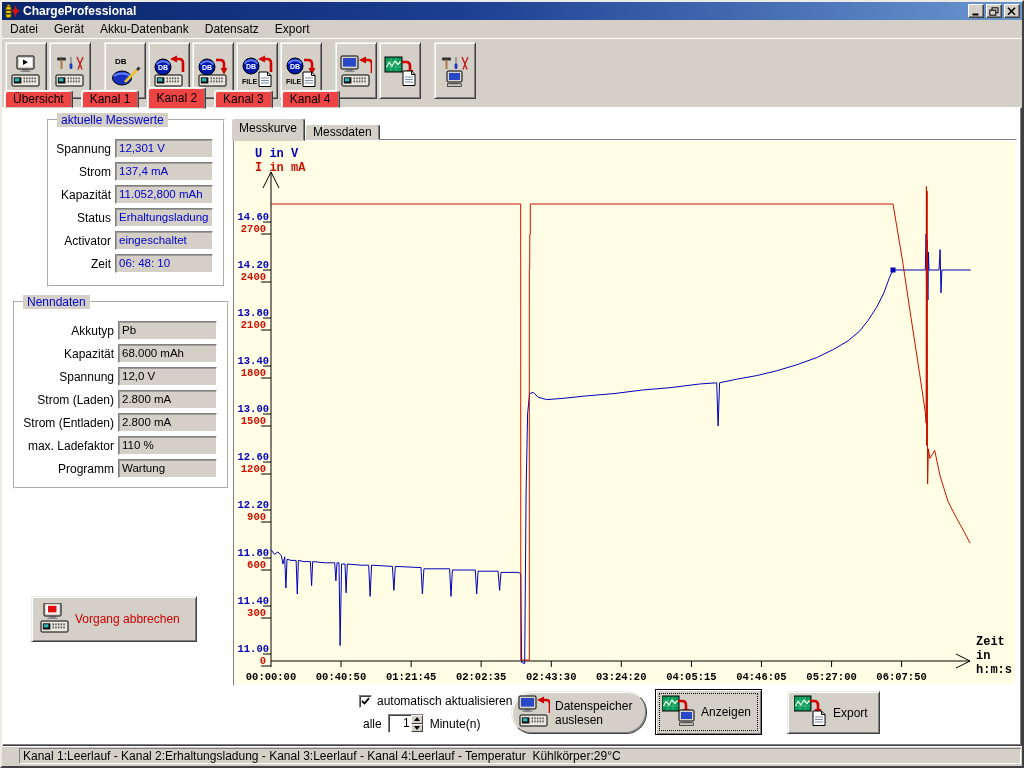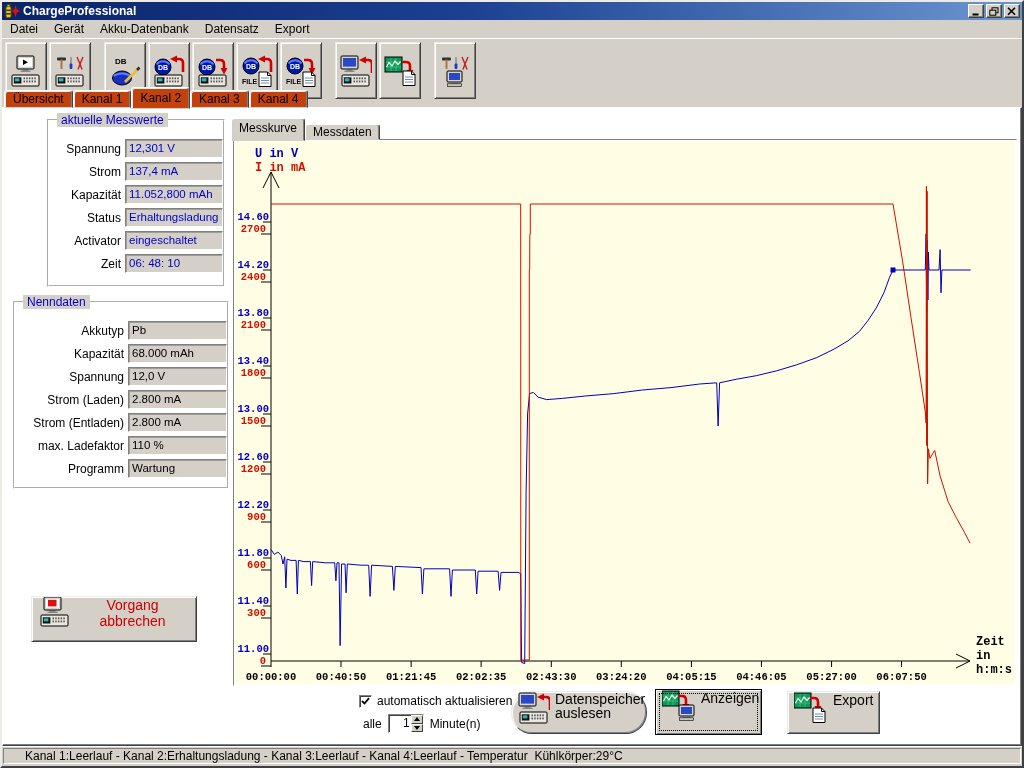--- a/index.html
+++ b/index.html
@@ -29,47 +29,47 @@
   #toolbar { position:absolute; left:0; top:36px; right:0; height:48px;
     border-top:1px solid #fff; display:flex; align-items:flex-start; padding:3px 0 0 3px; }
   .tbtn { width:42px; height:57px; padding:0; margin-right:2px;
     background:#d4d0c8; border:1px solid; border-color:#ecebe5 #404040 #404040 #ecebe5;
     box-shadow:inset 1px 1px 0 #fff, inset -1px -1px 0 #808080;
     display:flex; align-items:center; justify-content:center; }
   .tgap { width:11px; }
 
   
   #tabrow { position:absolute; left:2px; top:84px; height:22px; display:flex; align-items:flex-end; z-index:3; }
-  .tab { height:18px; line-height:17px; padding:0 8px; background:#c2410c;
+  .tab { height:18px; line-height:17px; padding:0 8px; background:#ef4444;
     border:1px solid; border-color:#fff #404040 #d4d0c8 #fff;
     box-shadow:inset -1px 0 0 #808080, inset 1px 1px 0 #ecebe5;
-    border-radius:3px 3px 0 0; margin-right:0; position:relative; cursor:default; }
+    border-radius:3px 3px 0 0; margin-right:8px; position:relative; cursor:default; }
   .tab.active { height:22px; line-height:20px; z-index:5; margin-bottom:-1px; }
 
   
   #tabpage { position:absolute; left:0; top:105px; width:1020px; height:639px; background:#ffffff; z-index:1;
     border:1px solid; border-color:#fff #404040 #404040 #fff; box-shadow:inset -1px -1px 0 #808080; }
 
   .groupbox { position:absolute; border:2px groove #ffffff; padding:16px 0 0 4px; }
   .gb-title { position:absolute; top:-8px; left:8px; background:#d4d0c8; padding:0 4px; color:#0000cc; }
-  .frow { display:flex; align-items:center; height:23px;justify-content:flex-end; }
+  .frow { display:flex; align-items:center; height:23px; }
   .flabel { text-align:right; margin-right:4px; white-space:nowrap; }
   .ffield { height:19px; line-height:17px; padding:0 3px; background:#d4d0c8; font-size:11.5px;
     border:1px solid; border-color:#808080 #fff #fff #808080; box-shadow:inset 1px 1px 0 rgba(64,64,64,.35);
     white-space:nowrap; overflow:hidden; }
   #gb-messwerte { left:44px; top:11px; width:178px; height:168px; }
   #gb-messwerte .flabel { width:58px; }
   #gb-messwerte .ffield { width:98px; color:#0000c8; }
   #gb-nenndaten { left:10px; top:193px; width:216px; height:188px; }
   #gb-nenndaten .flabel { width:95px; }
   #gb-nenndaten .ffield { width:99px; color:#000; }
 
   .btn95 { background:#d4d0c8; border:1px solid; border-color:#ecebe5 #404040 #404040 #ecebe5;
     box-shadow:inset 1px 1px 0 #fff, inset -1px -1px 0 #808080;
-    display:flex; font-family:"Liberation Sans",sans-serif; font-size:14px; padding:0 6px; gap:5px; }
+    display:flex; align-items:center; font-family:"Liberation Sans",sans-serif; font-size:12px; padding:0 6px; gap:5px; }
   #btn-abort { position:absolute; left:28px; top:488px; width:166px; height:46px; color:#cc0000; }
   #btn-abort .bicon { display:flex; }
 
   
   #charttabs { position:absolute; left:228px; top:12px; height:20px; display:flex; align-items:flex-end; z-index:3; }
   .ctab { height:16px; line-height:15px; padding:0 7px; background:#d4d0c8;
     border:1px solid; border-color:#fff #404040 #d4d0c8 #fff;
     box-shadow:inset -1px 0 0 #808080; border-radius:3px 3px 0 0; cursor:default; }
   .ctab.active { height:23px; line-height:18px; margin-bottom:-1px; z-index:4; }
   #chartpanel { position:absolute; left:230px; top:31px; width:784px; height:547px;
@@ -93,21 +93,21 @@
   #btn-read    { position:absolute; left:508px; top:583px; width:136px; height:43px;border-radius:21px; }
   #btn-anzeigen{ position:absolute; left:652px; top:581px; width:107px; height:46px;
     border:1px solid #000; outline:1px dotted #000; outline-offset:-5px; }
   #btn-export  { position:absolute; left:784px; top:583px; width:93px; height:43px; }
   .btxt2 { text-align:left; line-height:14px; }
 
   
   #statusbar { position:absolute; left:0; top:744px; width:1020px; height:20px; background:#d4d0c8;
     border-top:1px solid #fff; padding:1px; }
   #statusbar .inner { height:16px; border:1px solid; border-color:#808080 #fff #fff #808080;
-    padding:0 21px; line-height:15px; white-space:pre; overflow:hidden; }
+    padding:0 3px; line-height:15px; white-space:pre; overflow:hidden;margin-left:16px; }
 </style>
 </head>
 <body>
 
 <div id="win">
 
   <div id="titlebar">
     <svg width="16" height="15" viewBox="0 0 16 15">
       <rect x="2" y="2.5" width="5" height="11" rx="1.5" fill="#f4d000" stroke="#6a5600"></rect>
       <rect x="3.2" y="0.8" width="2.6" height="2" fill="#f4d000" stroke="#6a5600" stroke-width="0.7"></rect>

